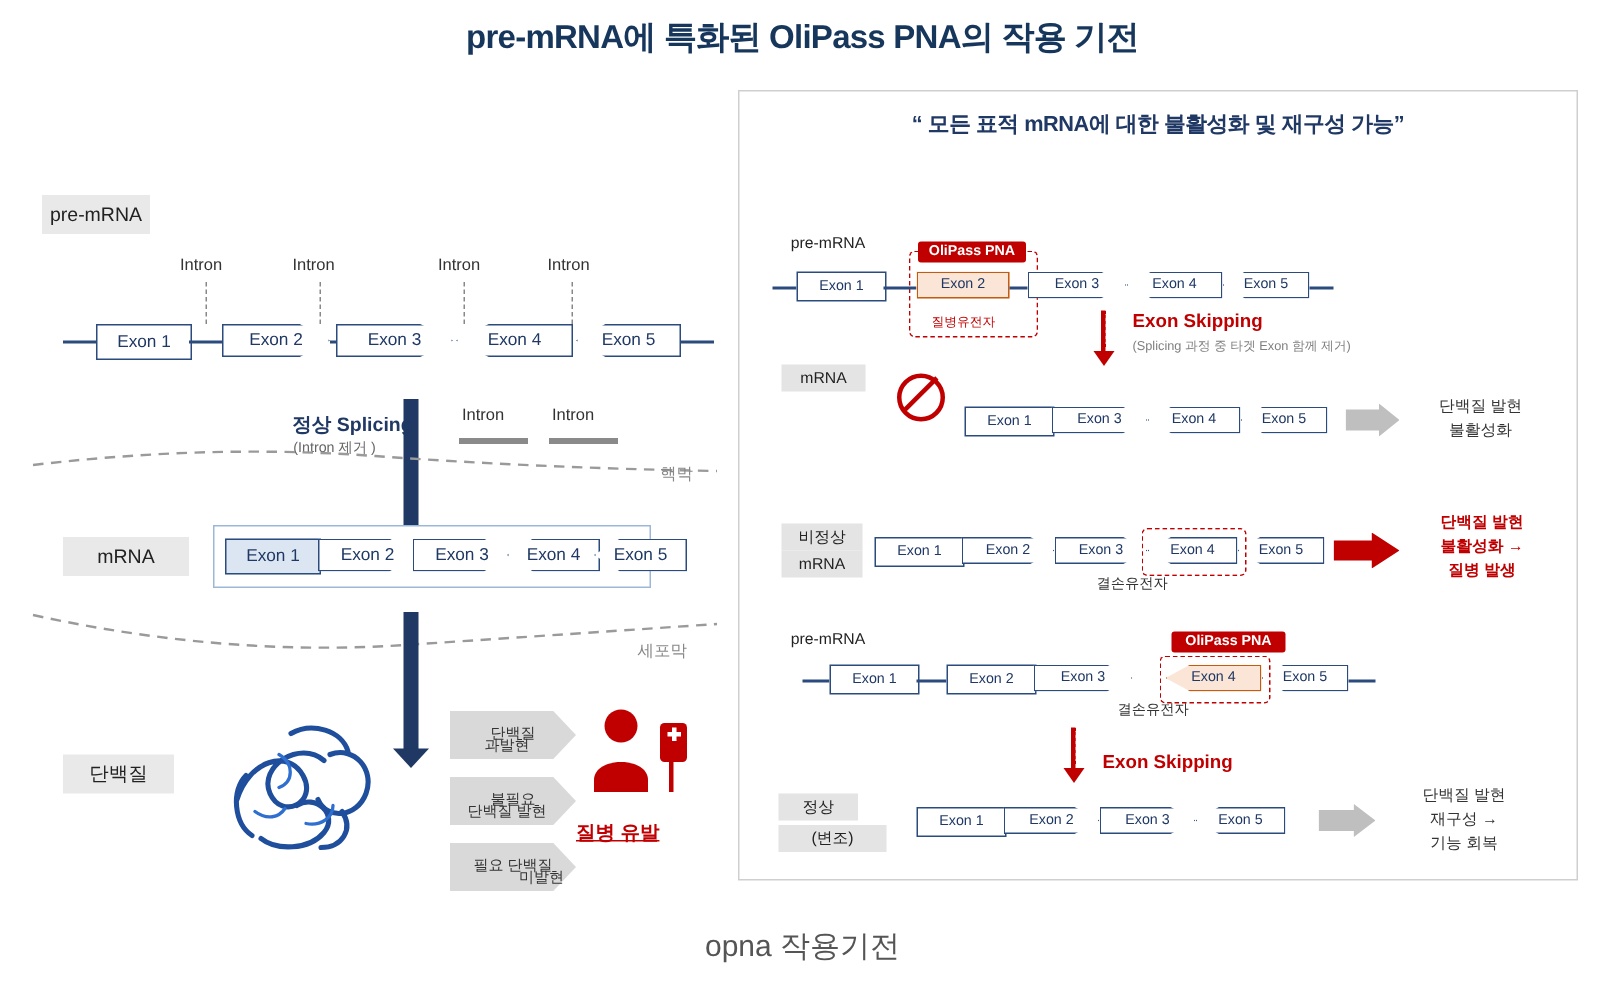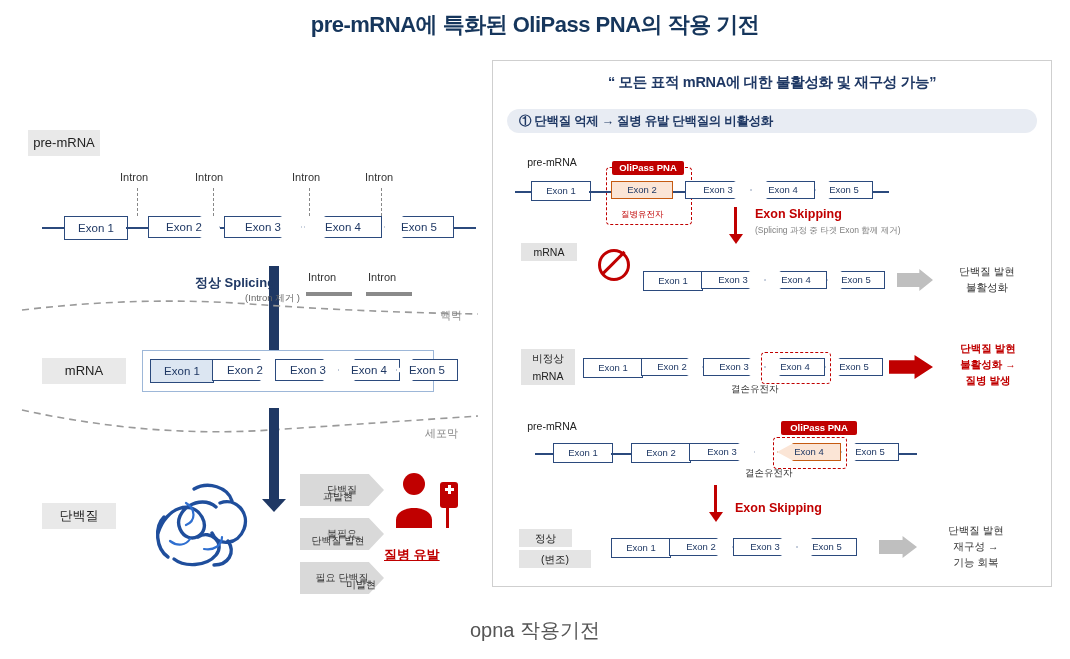--- a/index.html
+++ b/index.html
@@ -173,21 +173,21 @@
   <div class="connector" style="left:106px;top:149px;width:22px;"></div>
   <div class="exon arrow-r" style="left:128px;top:138px;width:72px;">Exon 2</div>
   <div class="connector" style="left:200px;top:149px;width:4px;"></div>
   <div class="exon arrow-r" style="left:204px;top:138px;width:78px;">Exon 3</div>
   <div class="exon arrow-l" style="left:284px;top:138px;width:78px;">Exon 4</div>
   <div class="exon arrow-l" style="left:364px;top:138px;width:70px;">Exon 5</div>
   <div class="connector" style="left:434px;top:149px;width:22px;"></div>
 
   <div class="big-arrow" style="left:249px;top:188px;height:96px;"></div>
   <div class="splice-label" style="left:150px;top:196px;width:130px;">정상 Splicing</div>
-  <div class="splice-sub" style="left:150px;top:214px;width:130px;text-align:right;">(Intron 제거 )</div>
+  <div class="splice-sub" style="left:138px;top:214px;width:130px;">(Intron 제거 )</div>
 
   <div class="intron-cap" style="left:288px;top:193px;">Intron</div>
   <div class="intron-cap" style="left:348px;top:193px;">Intron</div>
   <div class="intron-bar" style="left:286px;top:214px;width:46px;"></div>
   <div class="intron-bar" style="left:346px;top:214px;width:46px;"></div>
 
   <svg class="dash-curve" style="left:0;top:212px;" width="460" height="40">
     <path d="M2,20 Q120,6 230,14 T458,24" stroke="#9a9a9a" stroke-width="1.6" fill="none" stroke-dasharray="7,5"></path>
   </svg>
   <div class="membrane-label" style="left:420px;top:230px;">핵막</div>
@@ -246,21 +246,20 @@
     <rect x="53" y="20" width="9" height="3" fill="#fff"></rect>
     <rect x="56" y="17" width="3" height="9" fill="#fff"></rect>
   </svg>
   <div class="disease-label" style="left:364px;top:468px;text-decoration:underline;">질병 유발</div>
 </div>
 
 <div class="right-panel">
 
   <div class="quote">“ 모든 표적 mRNA에 대한 불활성화 및 재구성 가능”</div>
 
-  <div class="sec-header" style="left:14px;top:48px;width:518px;">① 단백질 억제 → 질병 유발 단백질의 비활성화</div>
 
   <div class="small-tag" style="left:28px;top:92px;width:62px;">pre-mRNA</div>
 
   <div class="pna-dash" style="left:113px;top:106px;width:84px;height:56px;"></div>
   <div class="pna-badge" style="left:119px;top:100px;width:72px;">OliPass PNA</div>
   <div class="gray-note" style="left:128px;top:148px;color:#c00000;">질병유전자</div>
 
   <div class="rconn" style="left:22px;top:130px;width:16px;"></div>
   <div class="rexon" style="left:38px;top:120px;width:58px;">Exon 1</div>
   <div class="rconn" style="left:96px;top:130px;width:22px;"></div>

